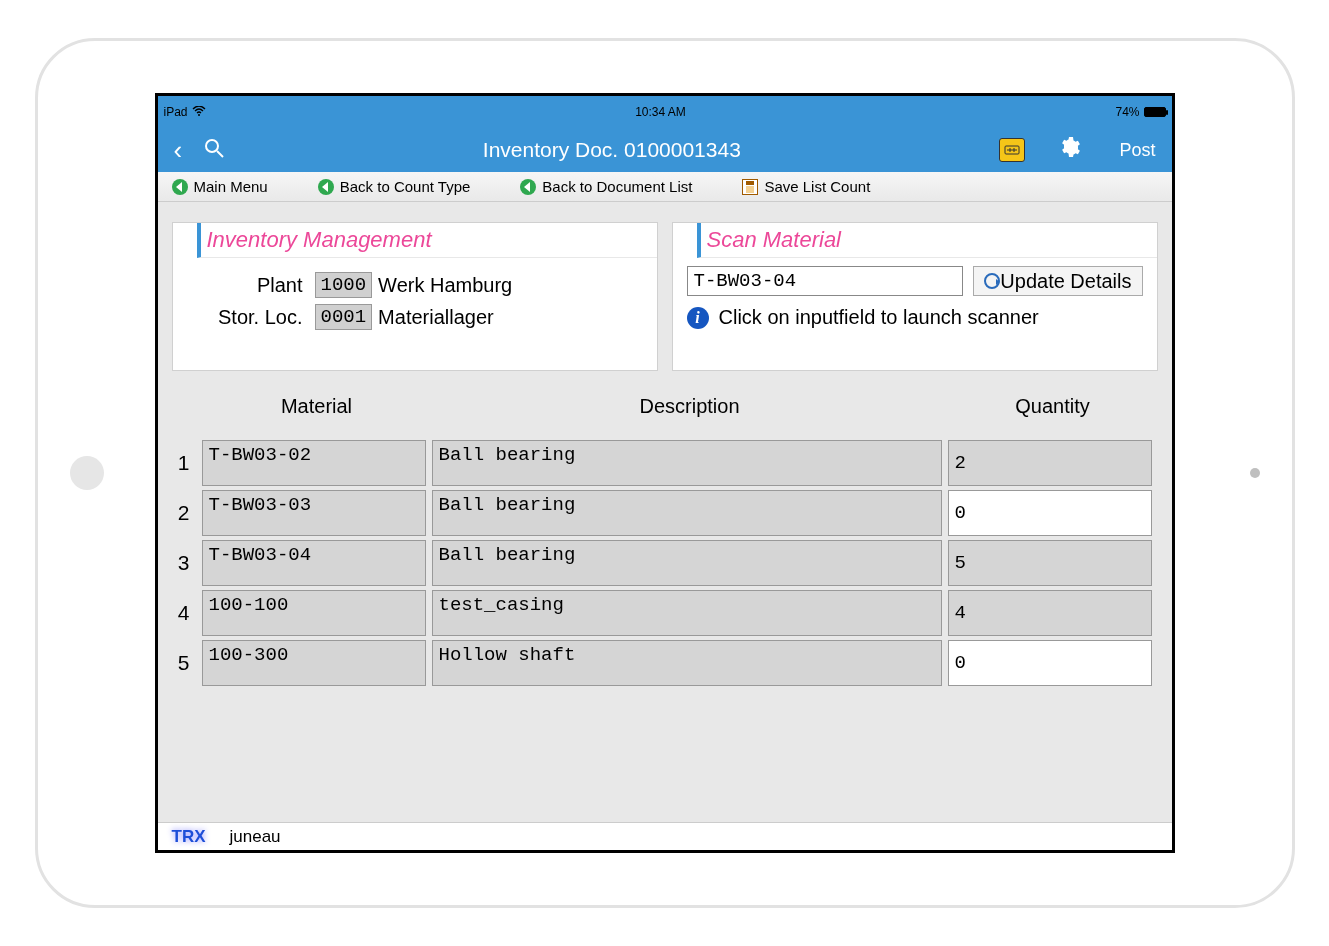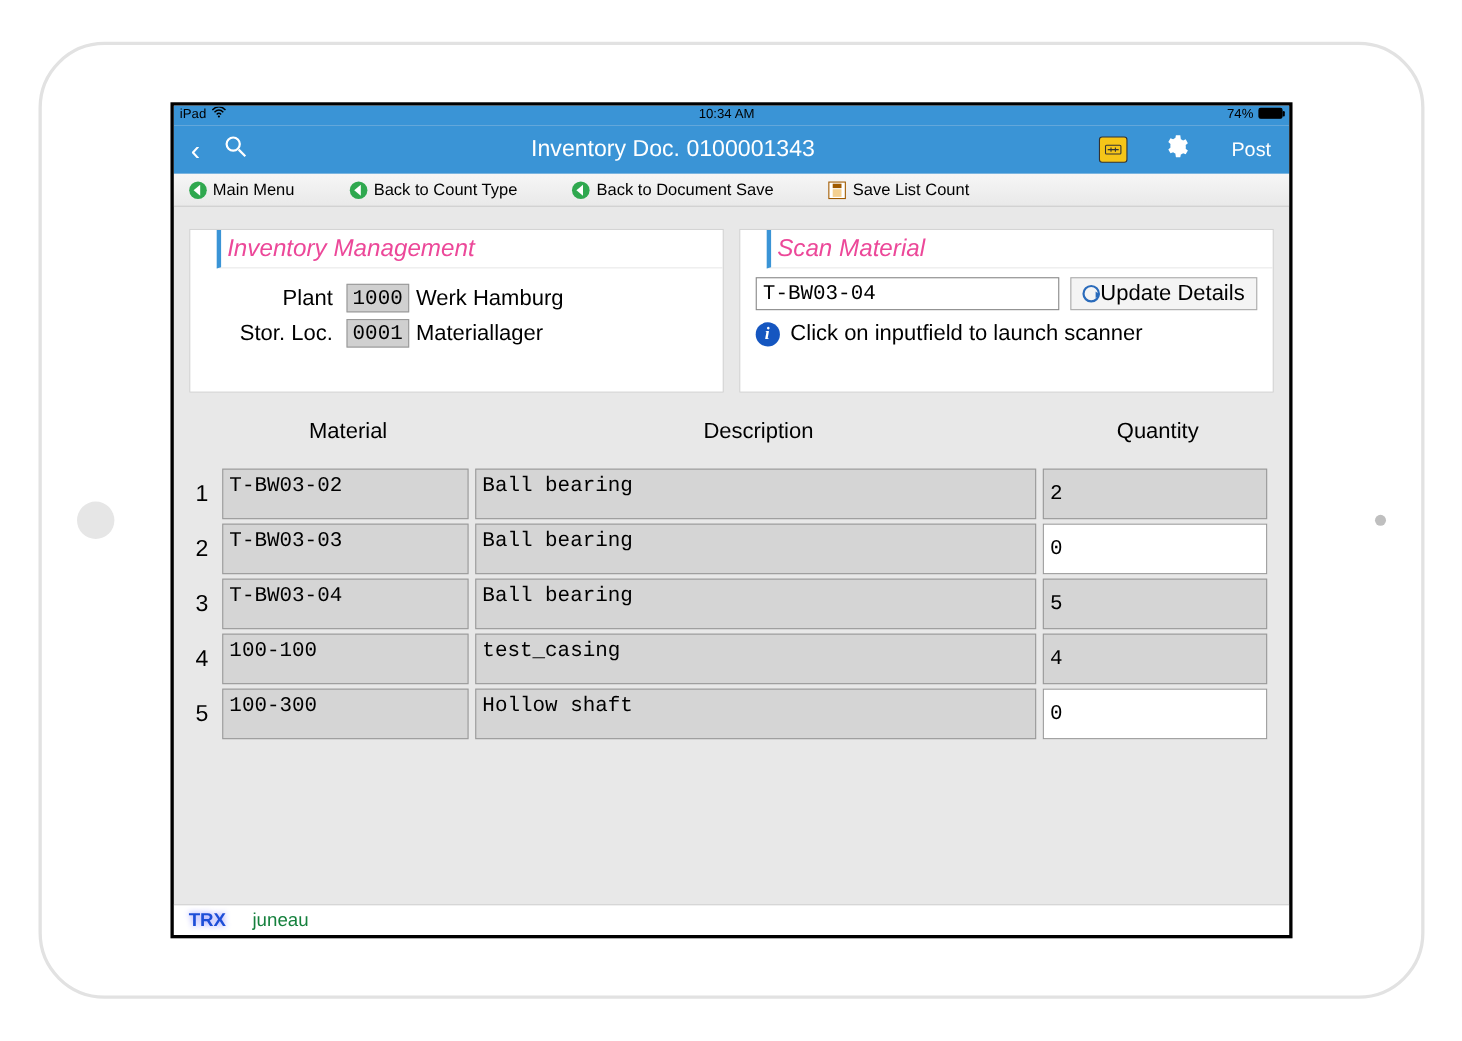--- a/index.html
+++ b/index.html
@@ -52,22 +52,22 @@
     flex-direction: column;
     overflow: hidden;
   }
   
   .status-bar {
     height: 18px;
     background: #3a94d6;
     color: #000;
     font-size: 12px;
     display: flex;
-    align-items: flex-start;
-    padding: 0 6px;
+    align-items: center;
+    padding: 16px 6px;
     gap: 6px;
   }
   .status-bar .left { flex: 0 0 auto; display:flex; align-items:center; gap:4px; }
   .status-bar .center { flex: 1 1 auto; text-align: center; }
   .status-bar .right { flex: 0 0 auto; display:flex; align-items:center; gap:4px; }
   .wifi-icon { display:inline-block; }
   .battery {
     display:inline-block; width:22px; height:10px; border:1px solid #000; border-radius:2px; position:relative; background:#000;
   }
   .battery::after { content:""; position:absolute; right:-3px; top:2px; width:2px; height:5px; background:#000; border-radius:1px;}
@@ -179,21 +179,21 @@
     height:28px;
     background:#fff;
     border-top:1px solid #ccc;
     display:flex;
     align-items:center;
     font-size:17px;
     padding: 0 14px;
   }
   .footer .center { flex:1; text-align:center; color:#333; }
   .footer .trx { color:#1d4ed8; font-weight:bold; text-shadow: 0 0 6px #88f; margin-right: 24px; cursor:pointer;}
-  .footer .server { color:#15803d; }
+  .footer .server { color:#000000; }
 </style>
 </head>
 <body>
 
 <div class="ipad-frame">
   <div class="home-button-left"></div>
   <div class="home-button-right"></div>
 
   <div class="screen">
 
@@ -243,21 +243,21 @@
       <div class="item">
         <span class="green-arrow"></span>
         <span>Main Menu</span>
       </div>
       <div class="item">
         <span class="green-arrow"></span>
         <span>Back to Count Type</span>
       </div>
       <div class="item">
         <span class="green-arrow"></span>
-        <span>Back to Document Save</span>
+        <span>Back to Document List</span>
       </div>
       <div class="item">
         <span class="save-icon"></span>
         <span>Save List Count</span>
       </div>
     </div>
 
     <div class="panels">
       <div class="panel">
         <div class="panel-title">Inventory Management</div>

